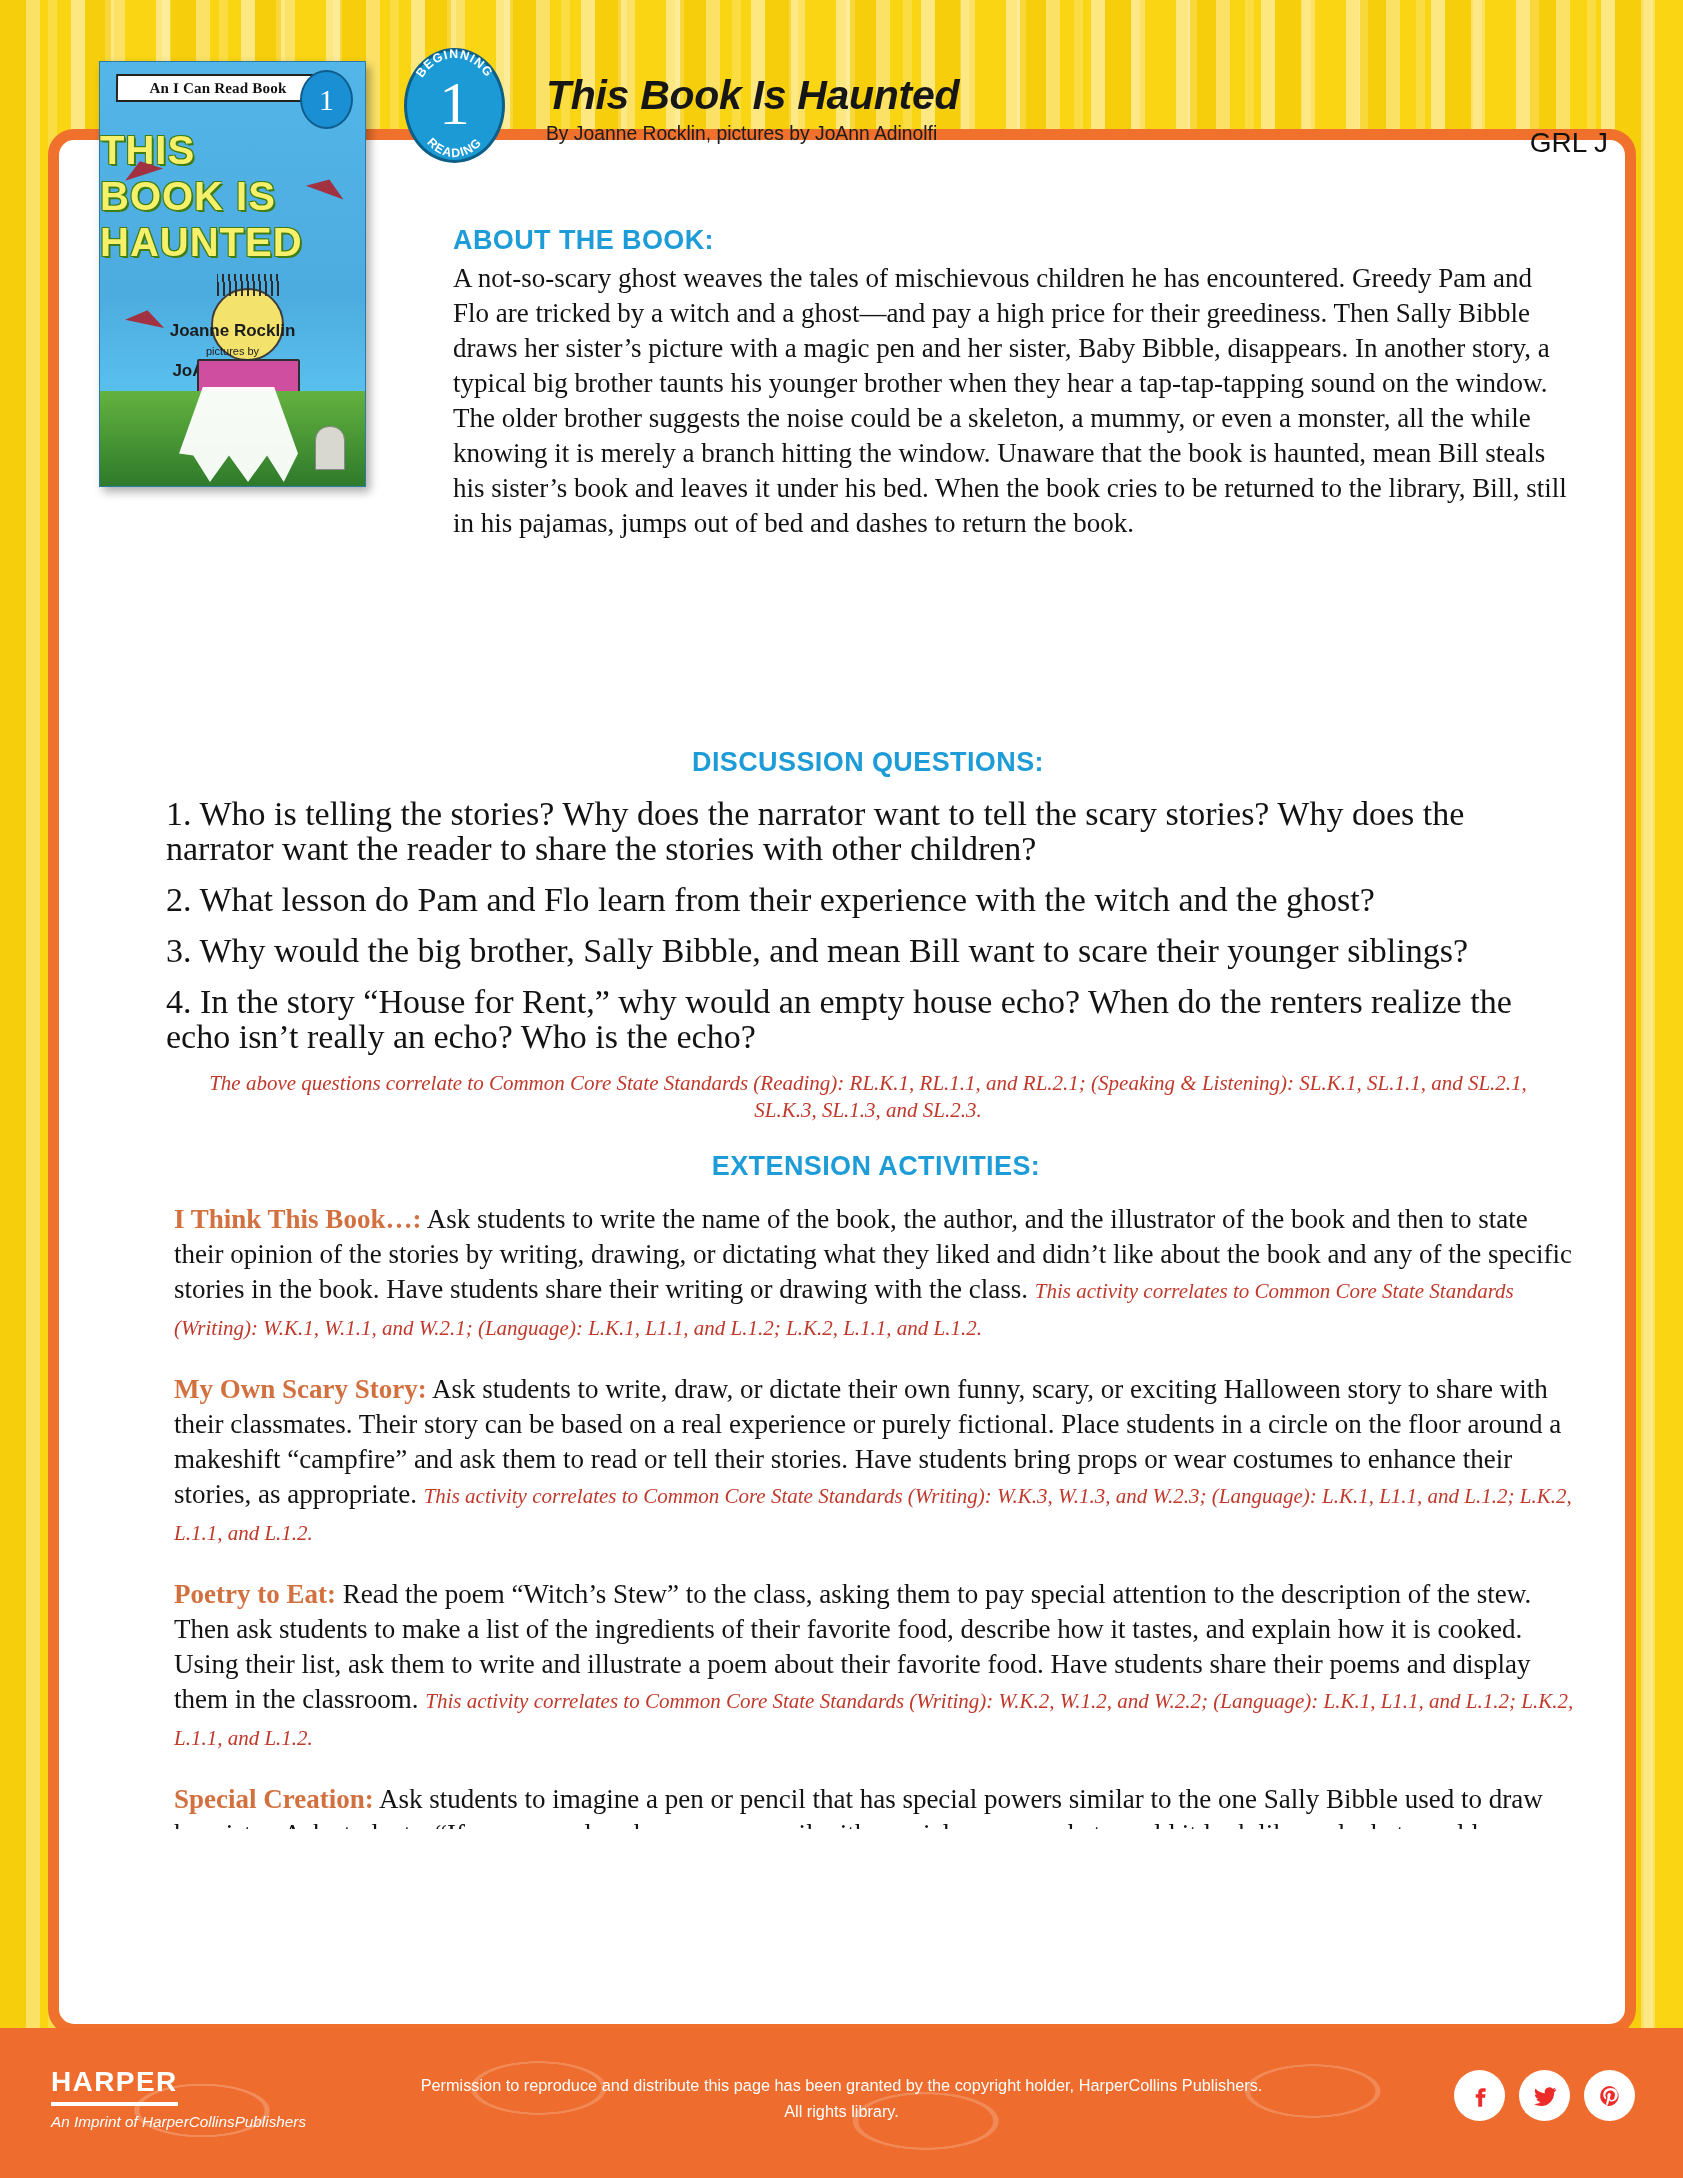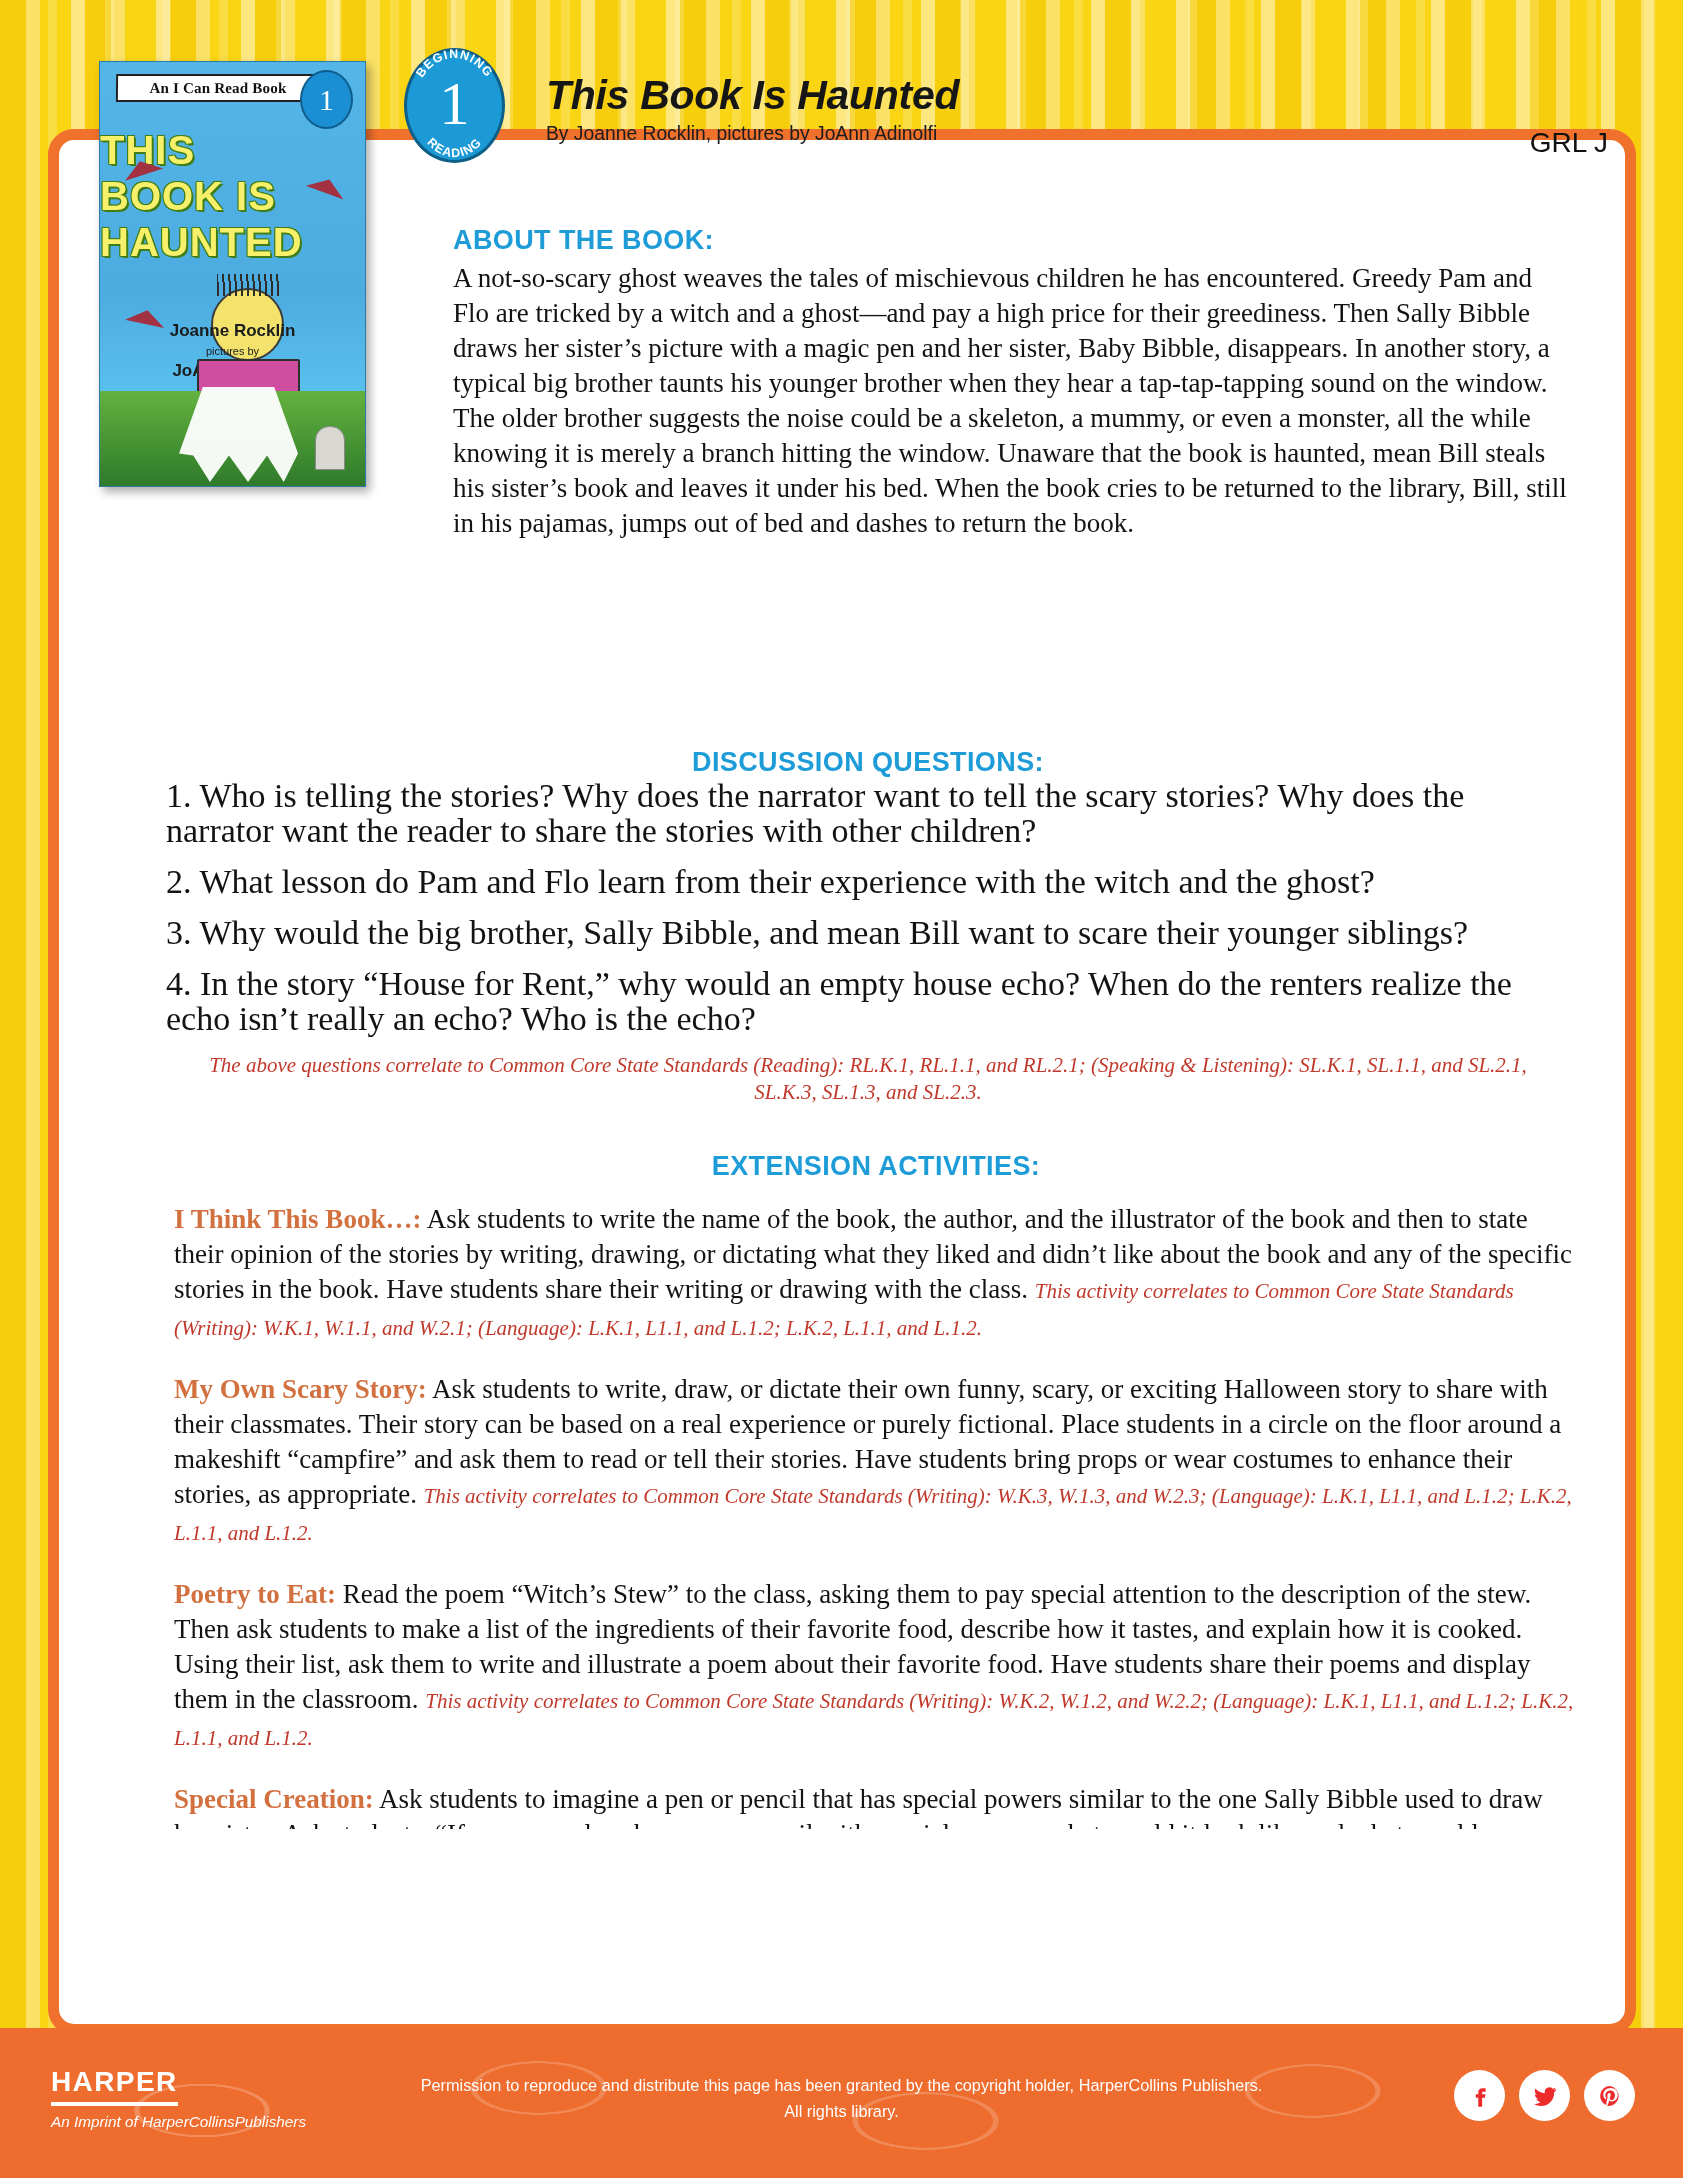--- a/index.html
+++ b/index.html
@@ -329,21 +329,21 @@
     color: #131313;
     text-align: left;
   }
 
   .dq-block {
     position: absolute;
     left: 107px;
     top: 606px;
     width: 1404px;
   }
-  .dq-heading { margin-bottom: 0; }
+  .dq-heading { margin-bottom: 18px; }
   .question {
     font-family: "Liberation Serif", serif;
     font-size: 34px;
     line-height: 35px;
     color: #131313;
     margin-bottom: 16px;
   }
   .cc-note {
     font-family: "Liberation Serif", serif;
     font-style: italic;

